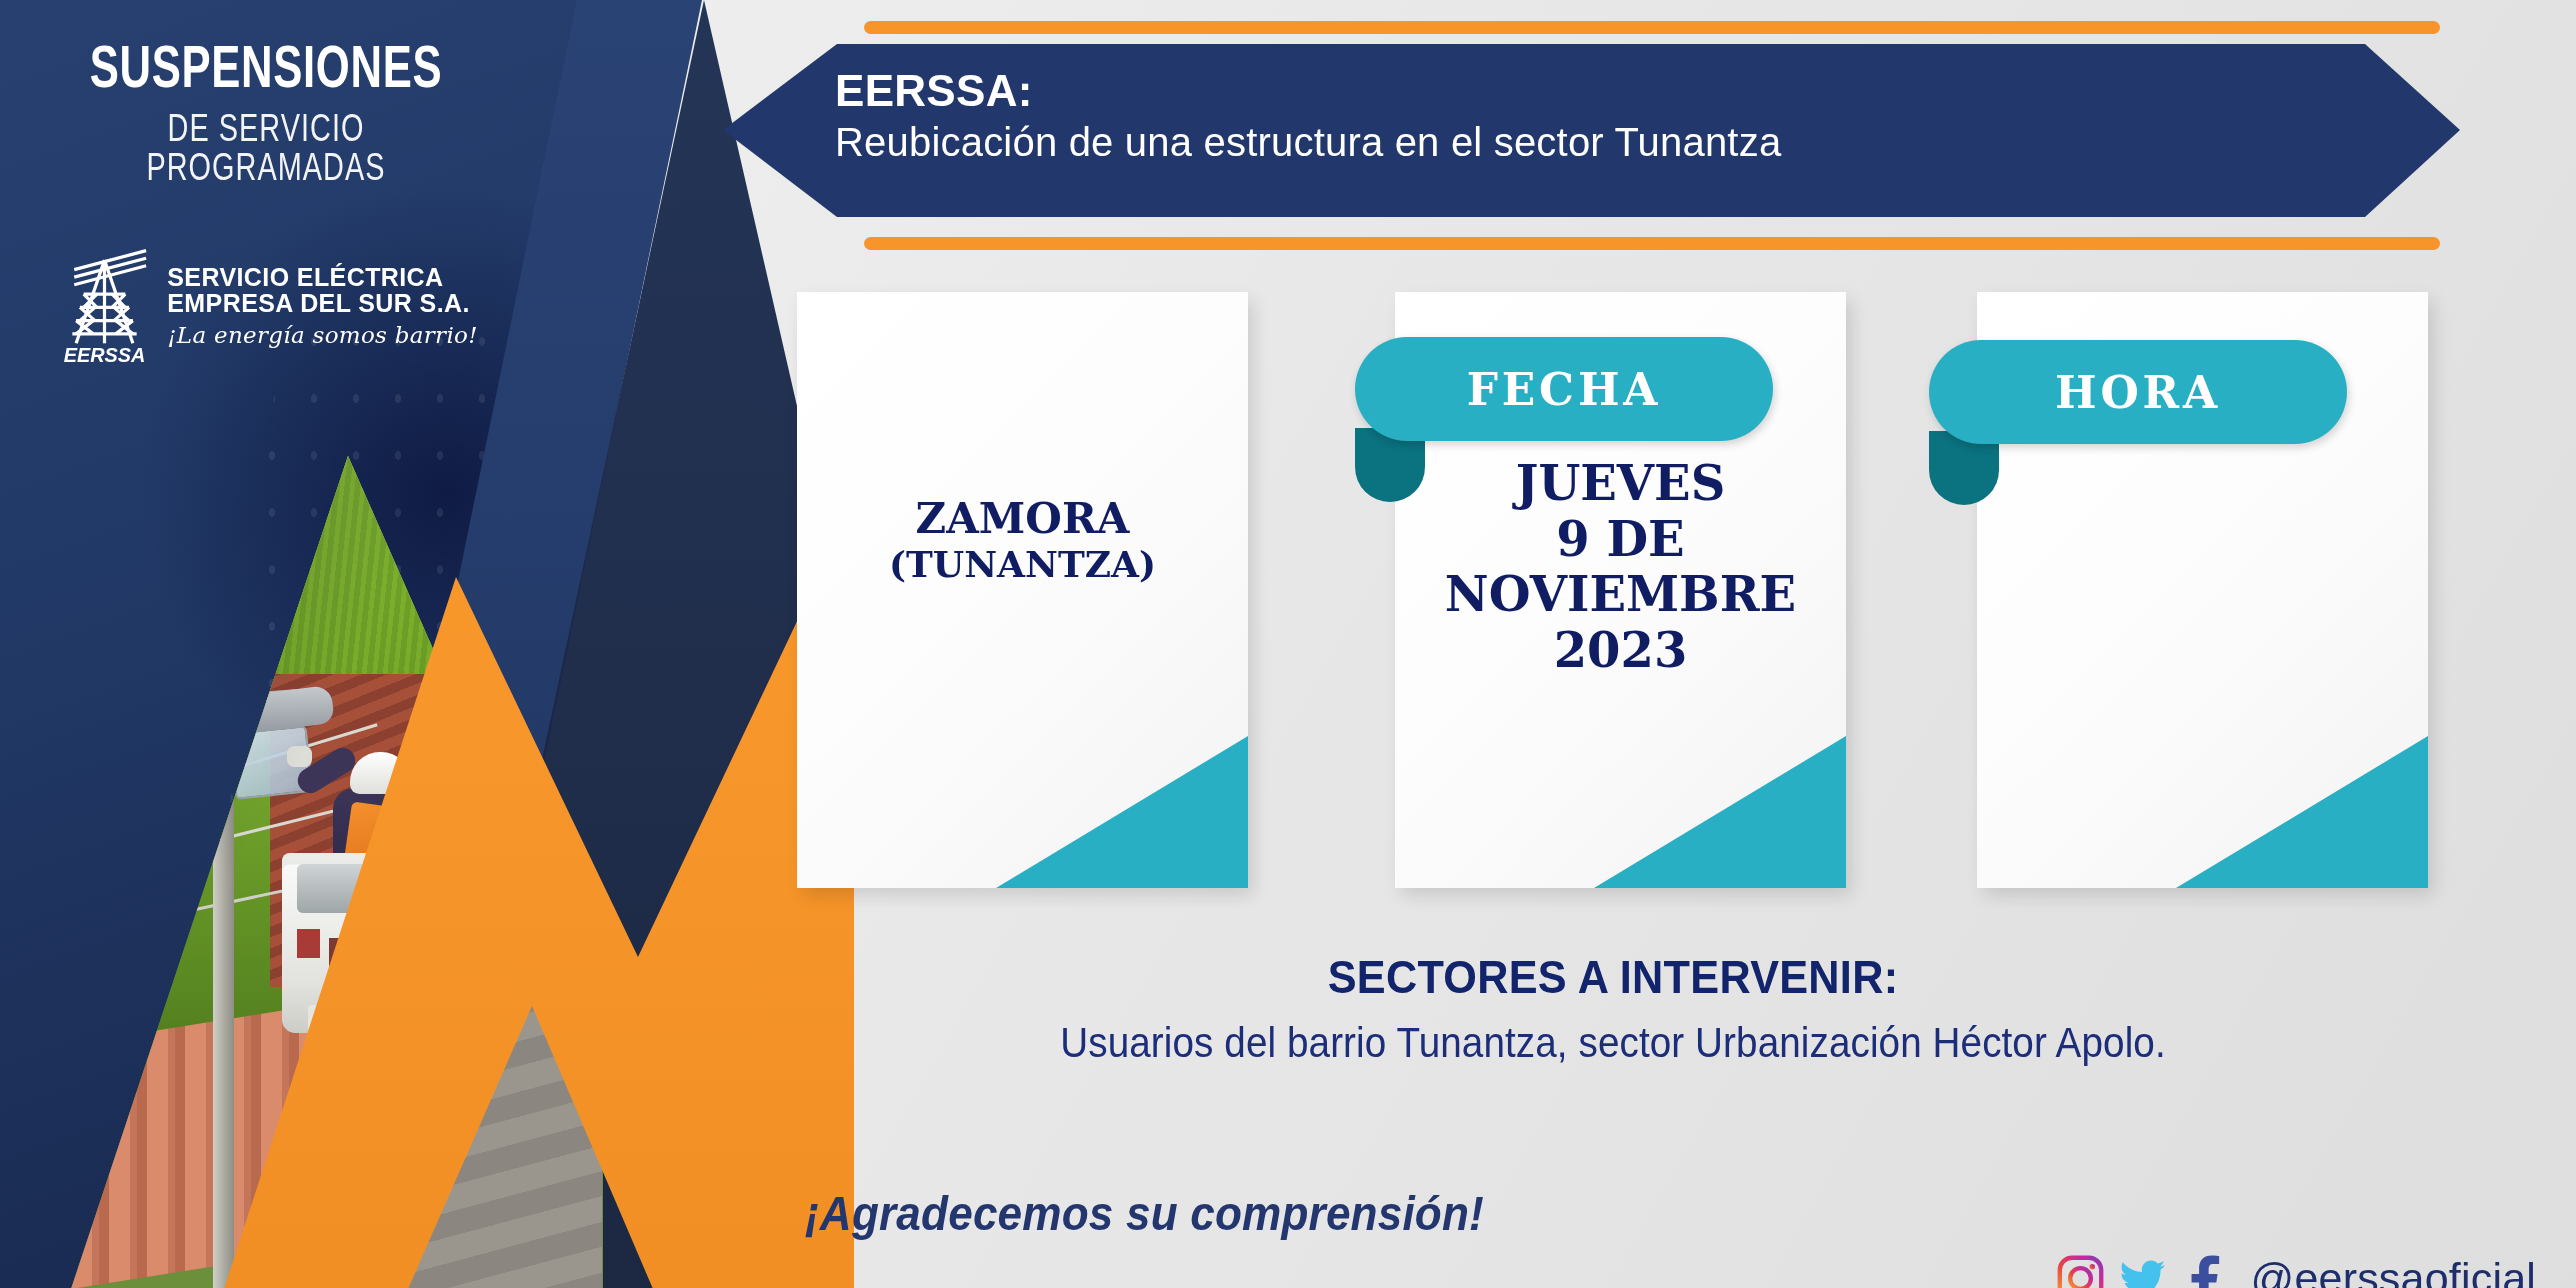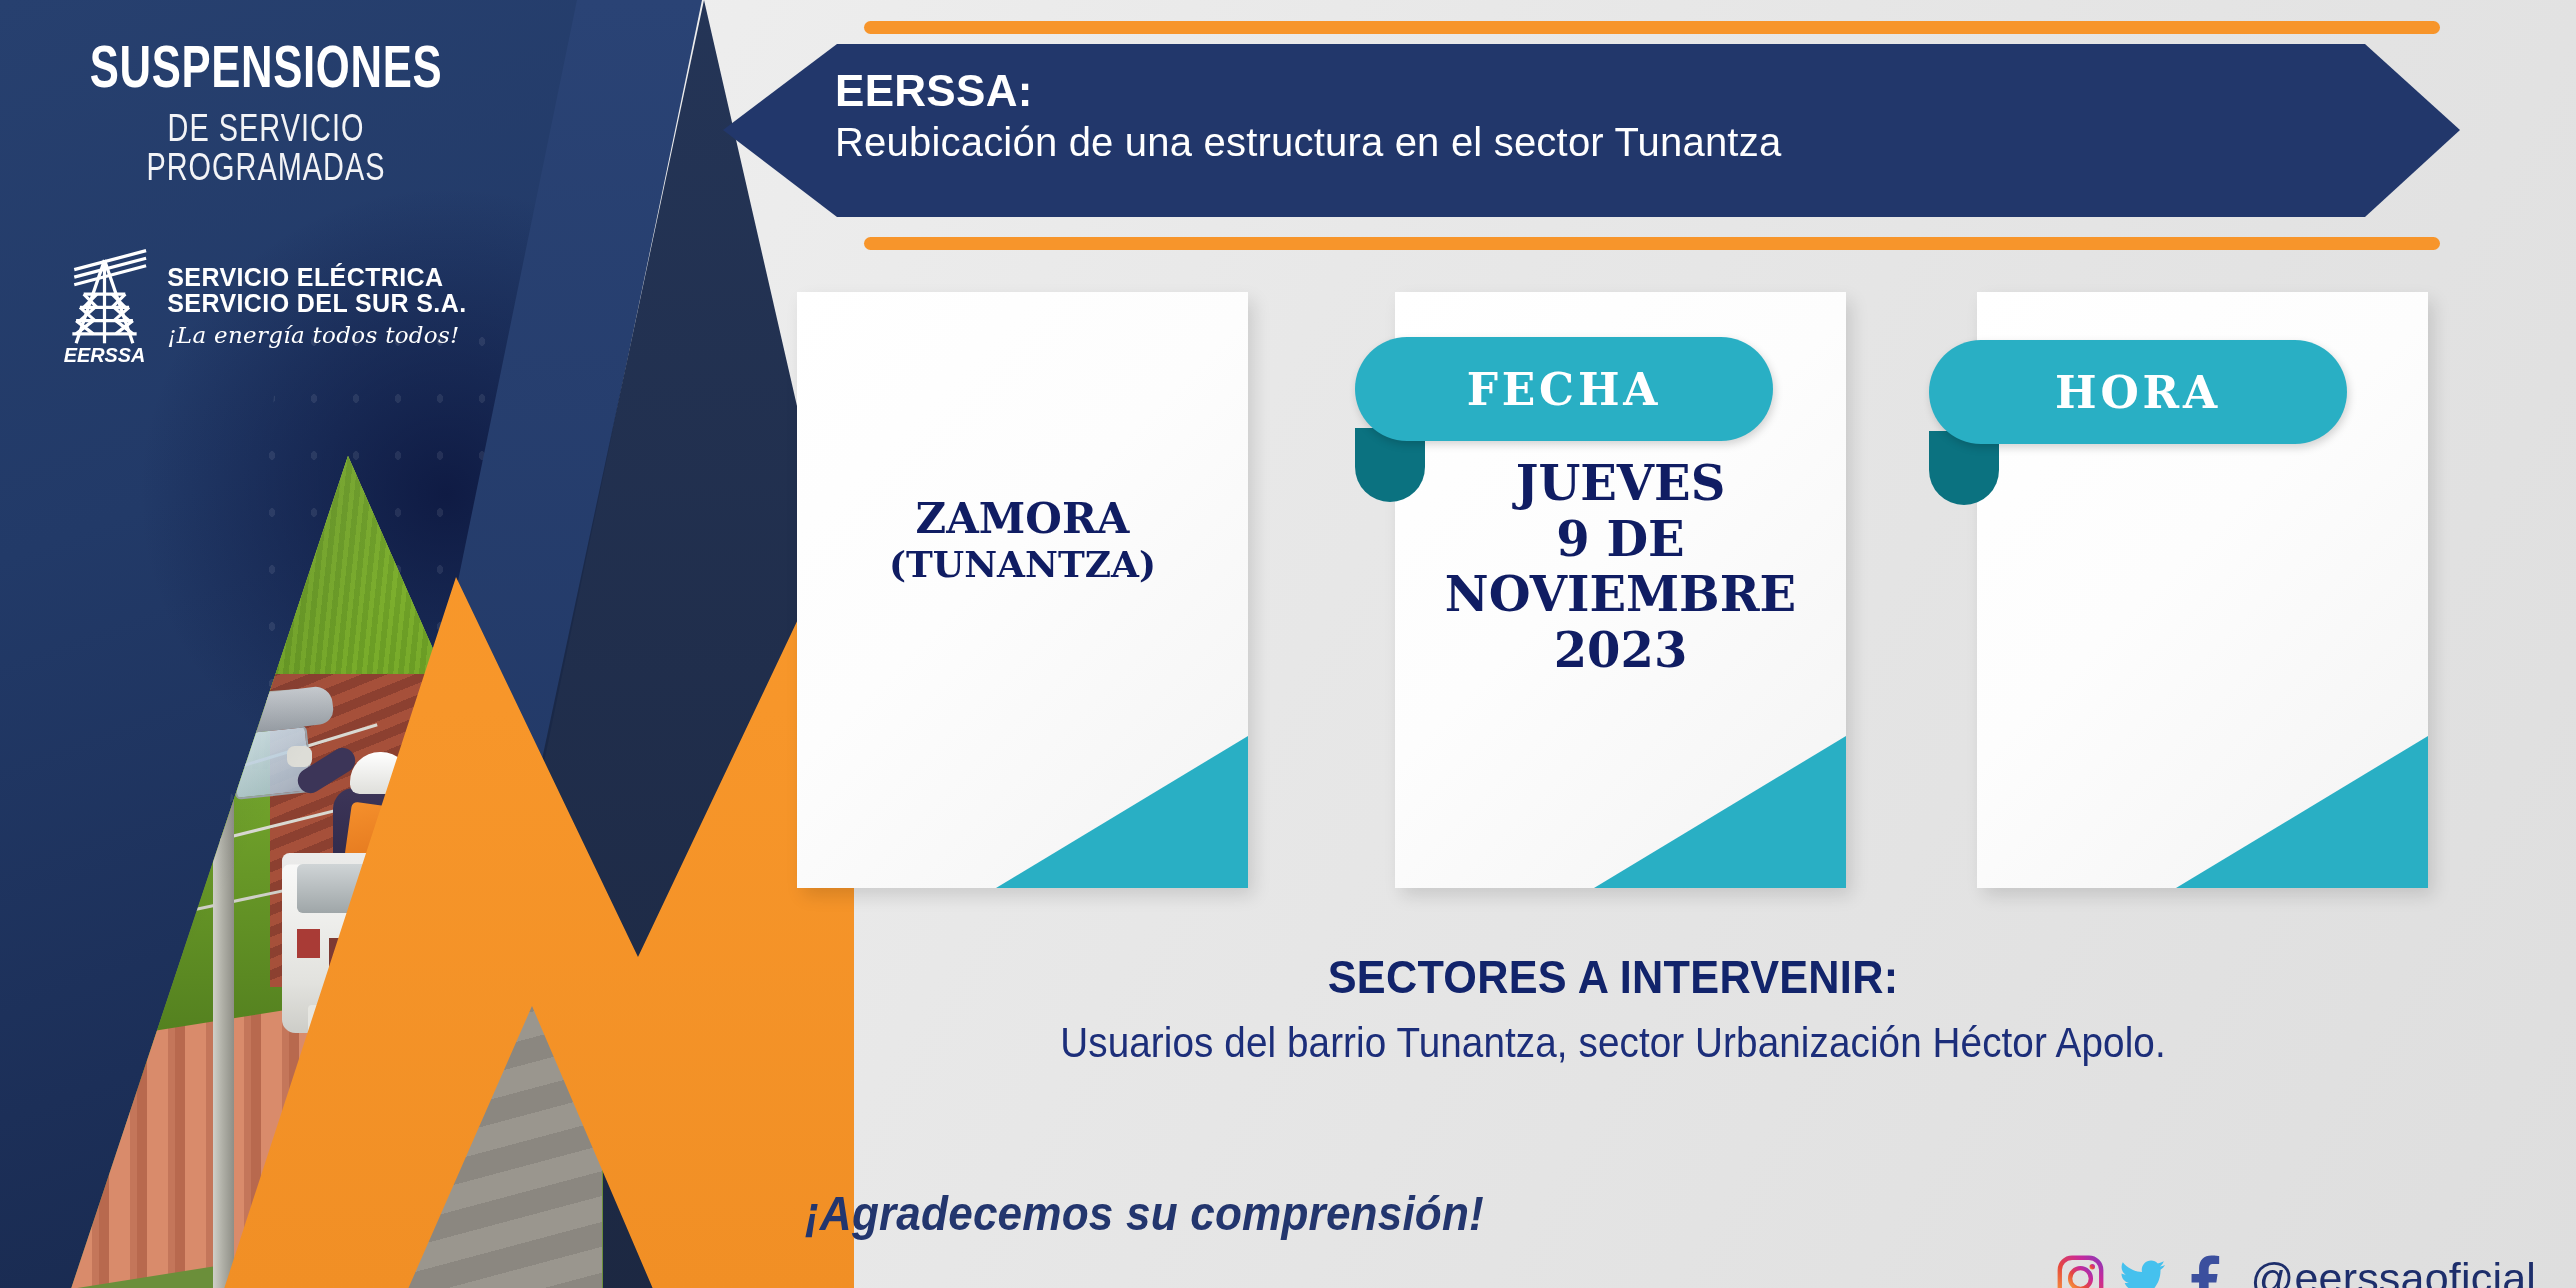--- a/index.html
+++ b/index.html
@@ -276,22 +276,22 @@
             <path d="M30 52 L74 52 M26 66 L78 66 M22 80 L82 80 M18 94 L86 94"></path>
             <path d="M30 52 L44 66 M44 52 L30 66 M60 52 L74 66 M74 52 L60 66"></path>
             <path d="M26 66 L42 80 M42 66 L26 80 M62 66 L78 80 M78 66 L62 80"></path>
             <path d="M22 80 L40 94 M40 80 L22 94 M64 80 L82 94 M82 80 L64 94"></path>
           </g>
           <text x="52" y="124" font-family="Liberation Sans, sans-serif" font-size="21" font-weight="700" font-style="italic" fill="#ffffff" text-anchor="middle">EERSSA</text>
         </svg>
       </span>
       <span class="logo-txt">
         <span class="logo-l1">SERVICIO ELÉCTRICA</span><br>
-        <span class="logo-l2">SERVICIO DEL SUR S.A.</span>
-        <div class="logo-l3">¡La energía todos todos!</div>
+        <span class="logo-l2">EMPRESA DEL SUR S.A.</span>
+        <div class="logo-l3">¡La energía somos barrio!</div>
       </span>
     </div>
   </div>
 
   <div class="bar bar-top"></div>
   <div class="banner"></div>
   <div class="bar bar-bot"></div>
   <div class="banner-txt">
     <div class="banner-l1">EERSSA:</div>
     <div class="banner-l2">Reubicación de una estructura en el sector Tunantza</div>

